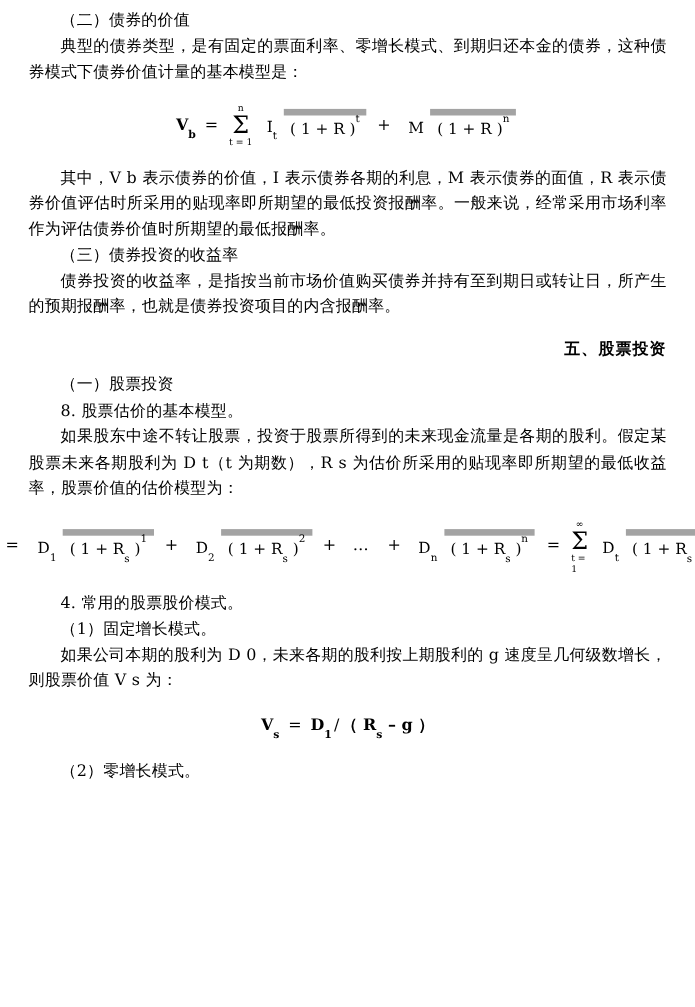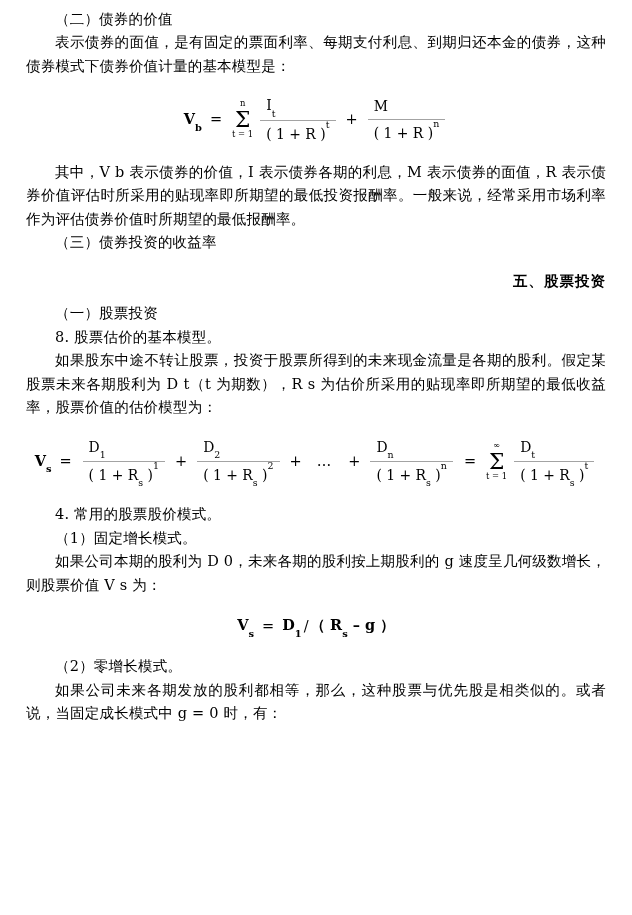--- a/index.html
+++ b/index.html
@@ -68,32 +68,32 @@
   .sup {
     font-size: 0.68em;
     vertical-align: super;
     position: relative;
     top: -5px;
   }
   .eq { margin: 0 8px; }
   .plus { margin: 0 7px; }
   .frac {
     display: inline-flex;
-    flex-direction: column;
-    align-items: flex-start;
+    flex-direction: row;
+    align-items: flex-end;
     vertical-align: middle;
     margin: 0 3px;
   }
   .frac .num {
     padding: 0 6px 1px 6px;
     font-size: 0.96em;
     white-space: nowrap;
   }
   .frac .den {
-    border-top: 1px solid #a3a3a3;
+    border-top: 6px solid #a3a3a3;
     padding: 1px 6px 0 6px;
     font-size: 0.96em;
     white-space: nowrap;
   }
   .sigma {
     display: inline-flex;
     flex-direction: column;
     align-items: center;
     margin: 0 4px 0 2px;
     line-height: 1;
@@ -109,21 +109,21 @@
   .dots { margin: 0 8px; letter-spacing: 2px; }
 
   .slash { margin: 0 2px; }
 </style>
 </head>
 <body>
 
 <div class="page">
 
   <p class="subhead">（二）债券的价值</p>
-  <p class="para">表示债券的面值，是有固定的票面利率、每期支付利息、到期归还本金的债券，这种债券模式下债券价值计量的基本模型是：</p>
+  <p class="para">典型的债券类型，是有固定的票面利率、零增长模式、到期归还本金的债券，这种债券模式下债券价值计量的基本模型是：</p>
 
   <div class="formula">
     <div class="fml-row">
       <span class="var"><span>V</span><span class="sub">b</span></span>
       <span class="eq">=</span>
       <span class="sigma">
         <span class="lim">n</span>
         <span class="big">Σ</span>
         <span class="lim">t = 1</span>
       </span>
@@ -135,20 +135,21 @@
       <span class="frac">
         <span class="num">M</span>
         <span class="den"><span>( 1 + R )</span><span class="sup">n</span></span>
       </span>
     </div>
   </div>
 
   <p class="para">其中，V b 表示债券的价值，I 表示债券各期的利息，M 表示债券的面值，R 表示债券价值评估时所采用的贴现率即所期望的最低投资报酬率。一般来说，经常采用市场利率作为评估债券价值时所期望的最低报酬率。</p>
 
   <p class="subhead">（三）债券投资的收益率</p>
+  <p class="para">债券投资的收益率，是指按当前市场价值购买债券并持有至到期日或转让日，所产生的预期报酬率，也就是债券投资项目的内含报酬率。</p>
 
   <p class="heading">五、股票投资</p>
 
   <p class="subhead">（一）股票投资</p>
 
   <p class="subhead">8. 股票估价的基本模型。</p>
   <p class="para">如果股东中途不转让股票，投资于股票所得到的未来现金流量是各期的股利。假定某股票未来各期股利为 D t（t 为期数），R s 为估价所采用的贴现率即所期望的最低收益率，股票价值的估价模型为：</p>
 
   <div class="formula">
     <div class="fml-row">
@@ -192,15 +193,14 @@
     <div class="fml-row">
       <span class="var"><span>V</span><span class="sub">s</span></span>
       <span class="eq">=</span>
       <span class="var"><span>D</span><span class="sub">1</span></span>
       <span class="slash">/</span>
       <span class="var"><span>（ R</span><span class="sub">s</span><span> – g ）</span></span>
     </div>
   </div>
 
   <p class="subhead">（2）零增长模式。</p>
-  <p class="para">如果公司未来各期发放的股利都相等，那么，这种股票与优先股是相类似的。或者说，当固定成长模式中 g = 0 时，有：</p>
 
 </div>
 
 </body></html>

